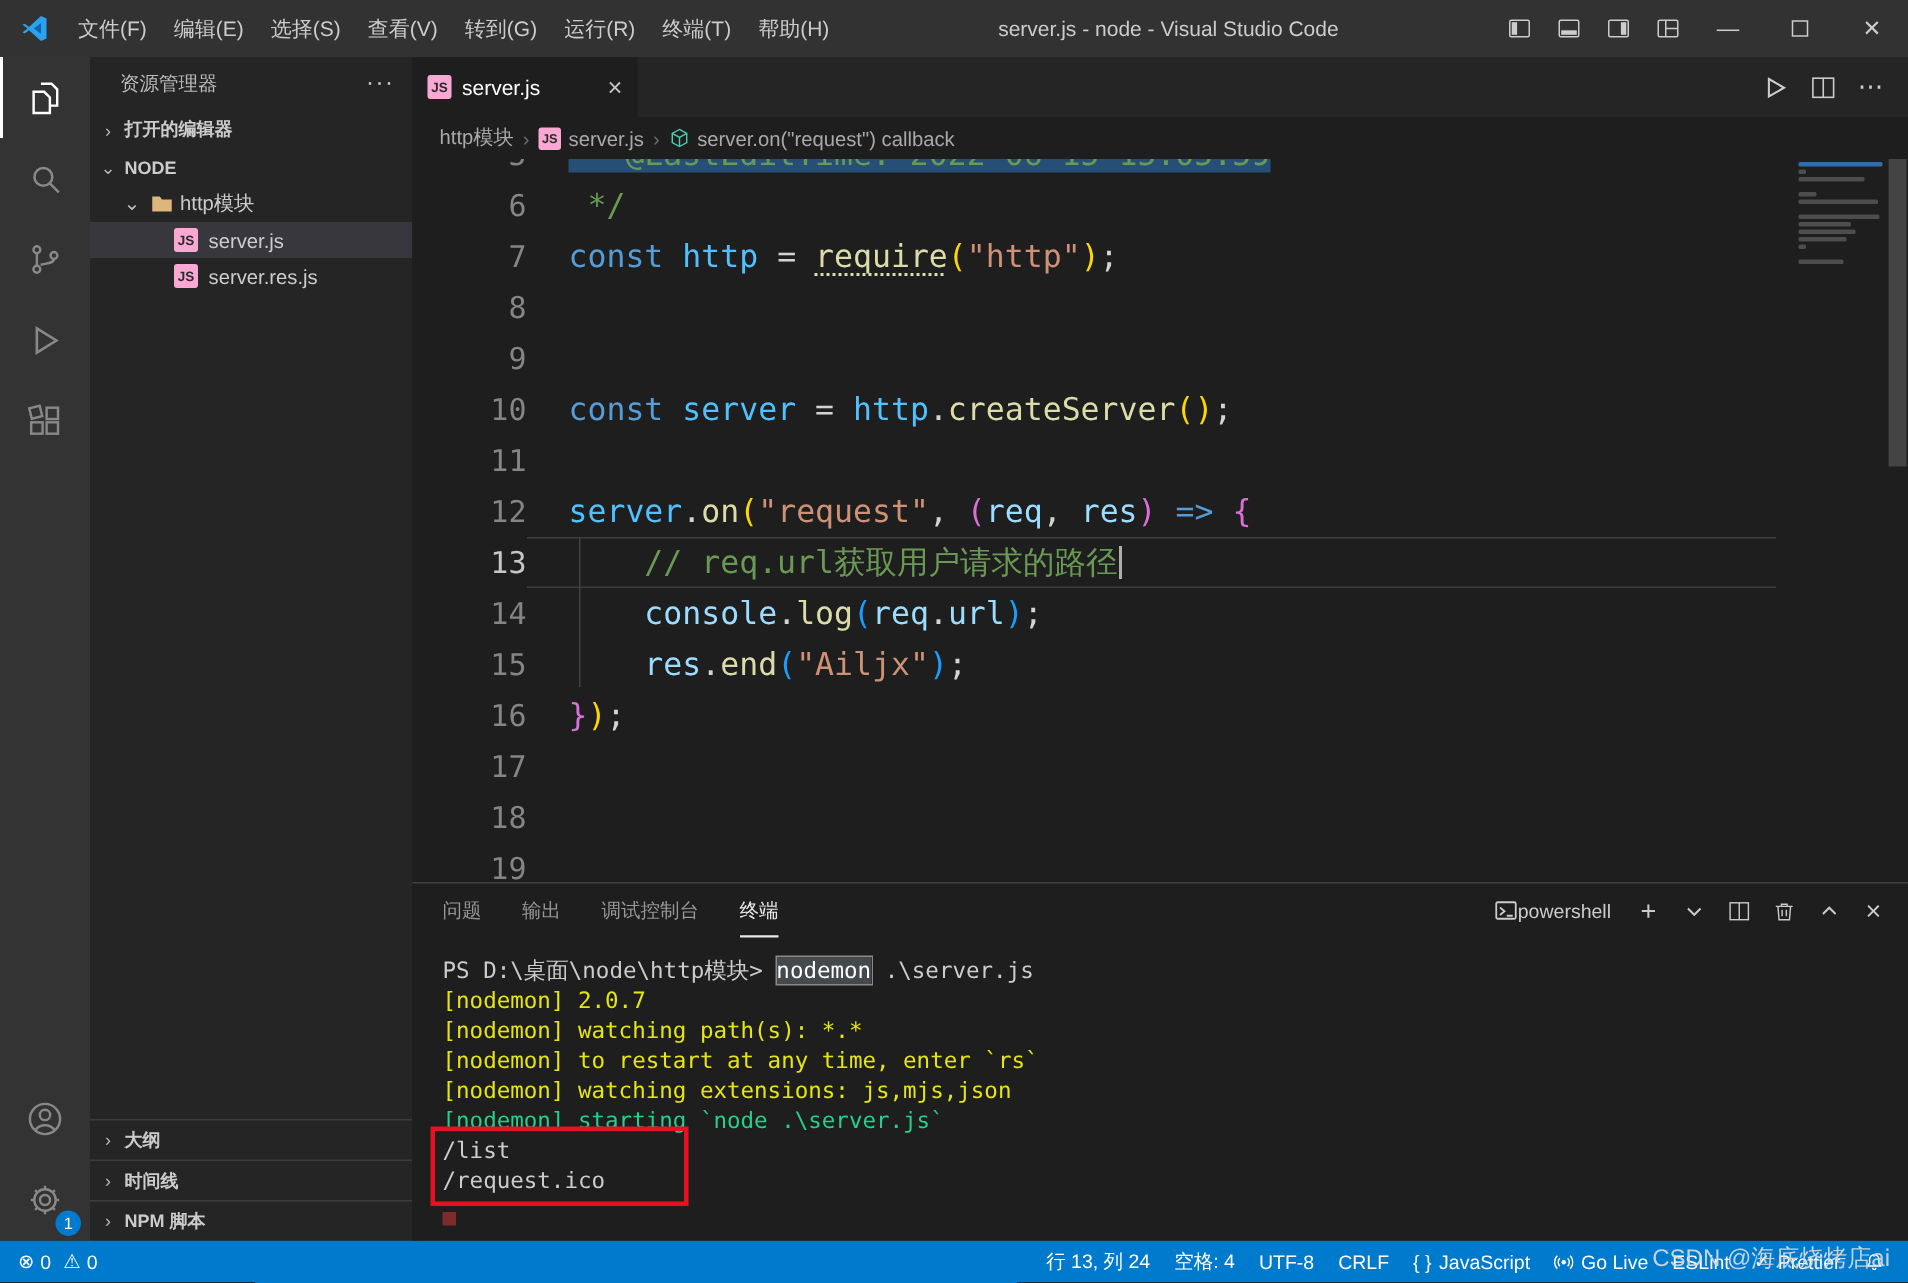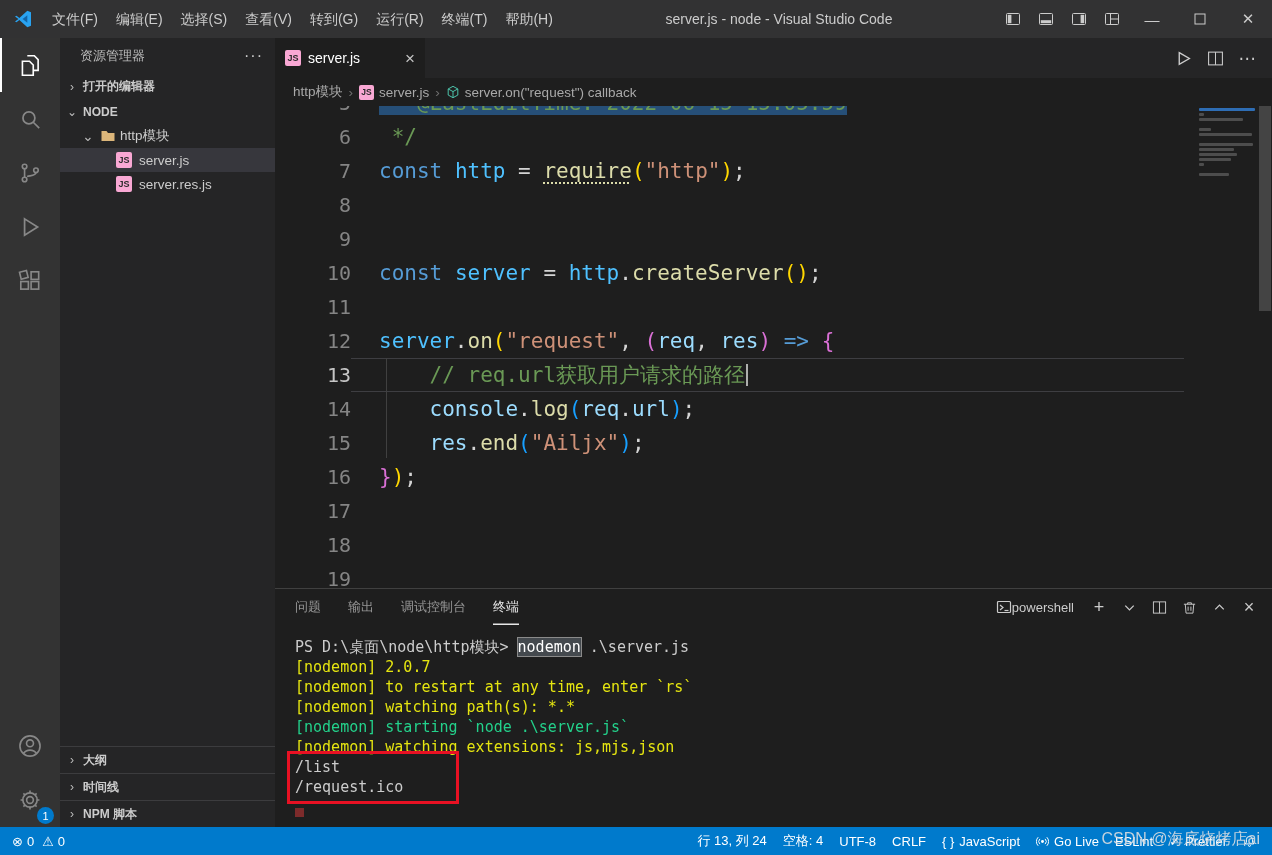--- a/index.html
+++ b/index.html
@@ -440,24 +440,24 @@
                 <svg viewBox="0 0 16 16" fill="none" stroke="currentColor" stroke-width="1.4">
                   <path d="M3.5 10l4.5-4.5L12.5 10"></path>
                 </svg>
               </div>
             <div class="p-btn p-close">×</div>
           </div>
         </div>
         <div class="terminal-content">
             <div class="term-line"><span class="t-pl">PS D:\桌面\node\http模块&gt; </span><span class="t-hl">nodemon</span><span class="t-pl"> .\server.js</span></div>
             <div class="term-line"><span class="t-y">[nodemon] 2.0.7</span></div>
+            <div class="term-line"><span class="t-y">[nodemon] watching path(s): *.*</span></div>
             <div class="term-line"><span class="t-y">[nodemon] to restart at any time, enter `rs`</span></div>
-            <div class="term-line"><span class="t-y">[nodemon] watching path(s): *.*</span></div>
+            <div class="term-line"><span class="t-y">[nodemon] watching extensions: js,mjs,json</span></div>
             <div class="term-line"><span class="t-g">[nodemon] starting `node .\server.js`</span></div>
-            <div class="term-line"><span class="t-y">[nodemon] watching extensions: js,mjs,json</span></div>
             <div class="term-line"><span class="t-pl">/list</span></div>
             <div class="term-line"><span class="t-pl">/request.ico</span></div>
           </div>
         <div class="annotation-box"></div>
         <div class="annotation-marker"></div>
       </div>
 
     </div>
   </div>
 

